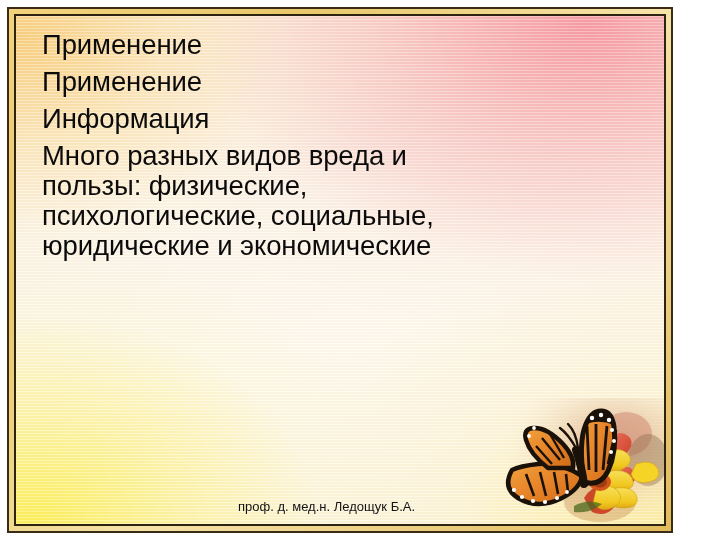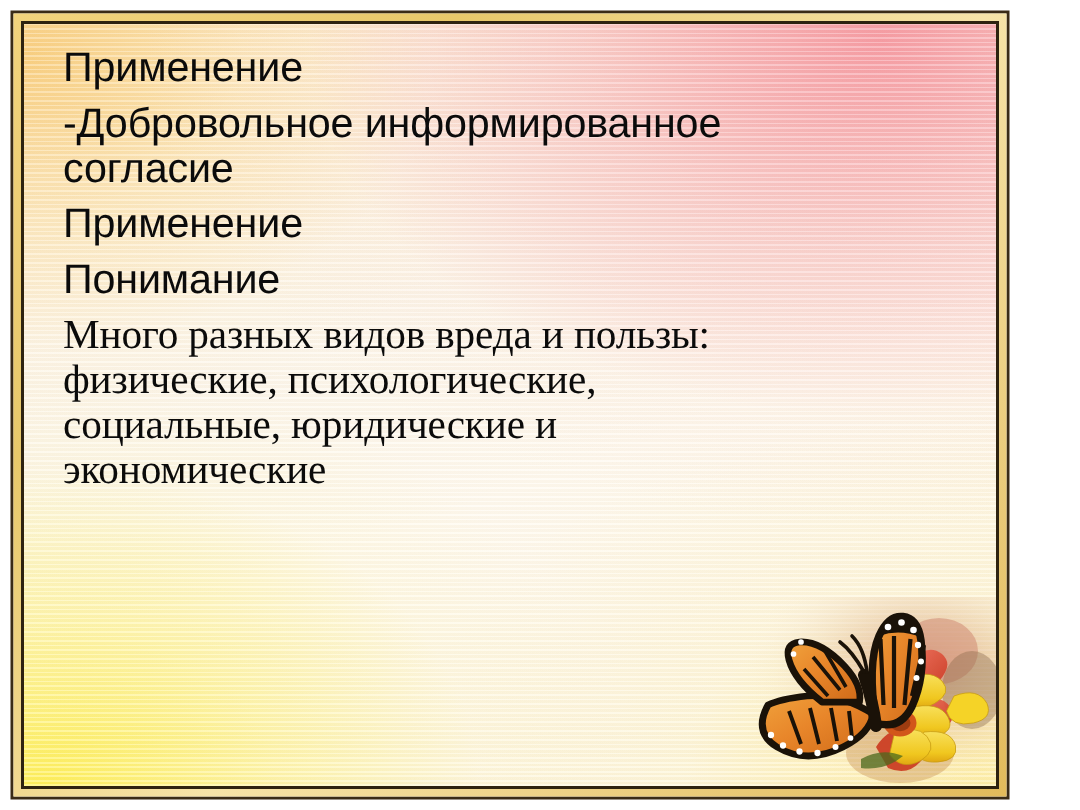--- a/index.html
+++ b/index.html
@@ -99,21 +99,21 @@
   .para {
     color: #0b0b0b;
     font-size: 27.5px;
     line-height: 30px;
     letter-spacing: -0.1px;
     margin: 0 0 8px 0;
     text-rendering: optimizeLegibility;
   }
   .para.tight { margin-bottom: 7px; }
   .para.wide  { width: 560px; }
-  .para.block { width: 470px; font-family: Liberation Serif, serif; }
+  .para.block { width: 470px; }
 
   
   .footer-credit {
     position: absolute;
     left: 222px;
     top: 483px;
     font-size: 13px;
     color: #131313;
     white-space: nowrap;
   }
@@ -146,26 +146,26 @@
   <div class="frame-outer"></div>
   <div class="frame-band"></div>
   <div class="frame-inner"></div>
 
   <div class="canvas">
     <div class="bg-base"></div>
     <div class="bg-lines"></div>
 
     <div class="content">
       <p class="para tight">Применение</p>
-      <p class="para tight wide">-Добровольное информированное согласие</p>
       <p class="para tight">Применение</p>
-      <p class="para tight">Понимание</p>
+      <p class="para tight">Информация</p>
       <p class="para block">Много разных видов вреда и пользы: физические, психологические, социальные, юридические и экономические</p>
     </div>
 
+    <div class="footer-credit">проф. д. мед.н. Ледощук Б.А.</div>
     <div class="slide-number">18</div>
   </div>
 
   <div class="decor">
     <svg width="176" height="126" viewBox="0 0 176 126" xmlns="http://www.w3.org/2000/svg">
       <defs>
         <radialGradient id="bgblur" cx="72%" cy="38%" r="68%">
           <stop offset="0%" stop-color="#d9a48c" stop-opacity="0.85"></stop>
           <stop offset="45%" stop-color="#e4bfa0" stop-opacity="0.45"></stop>
           <stop offset="100%" stop-color="#fdf3e2" stop-opacity="0"></stop>

